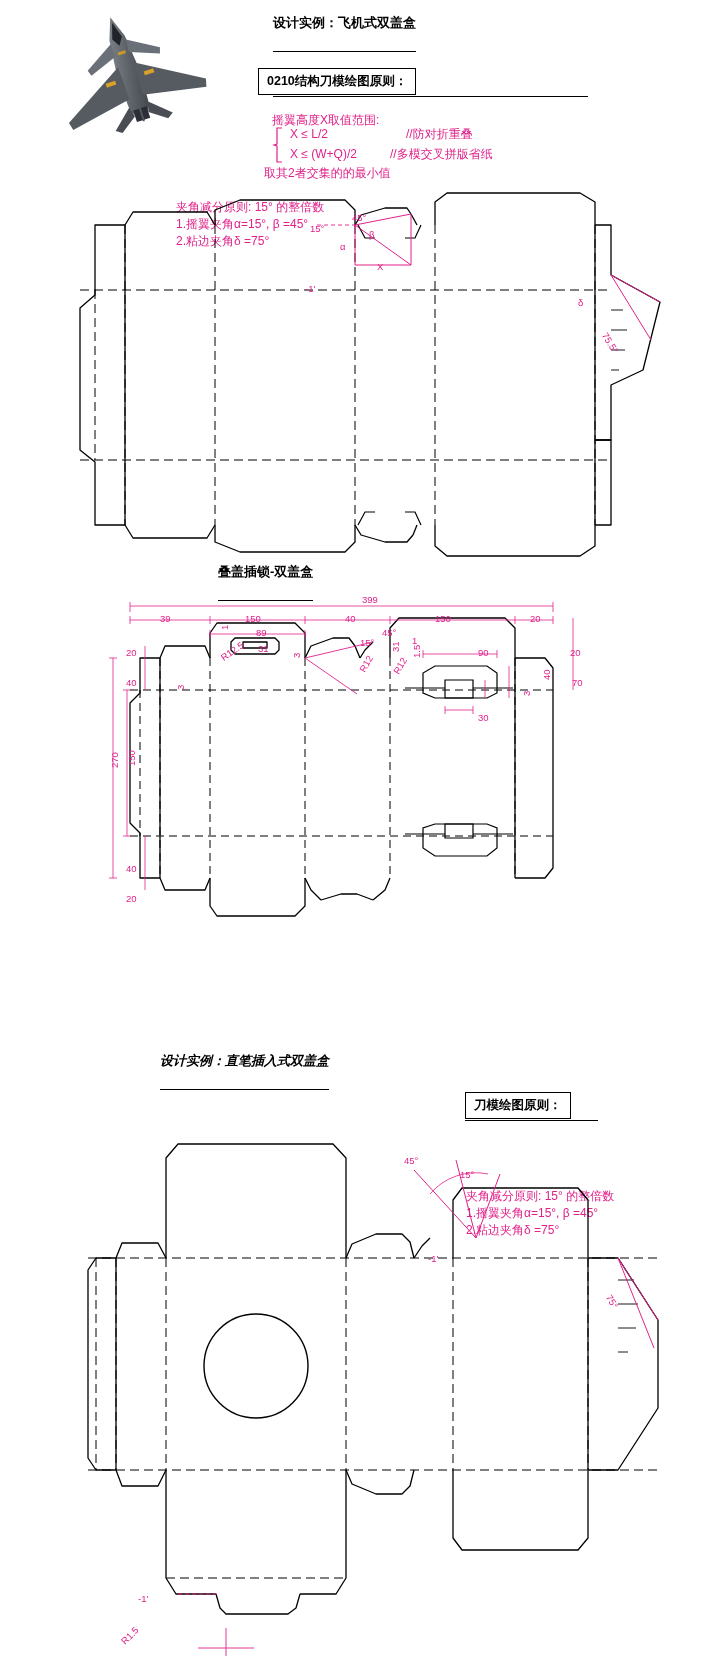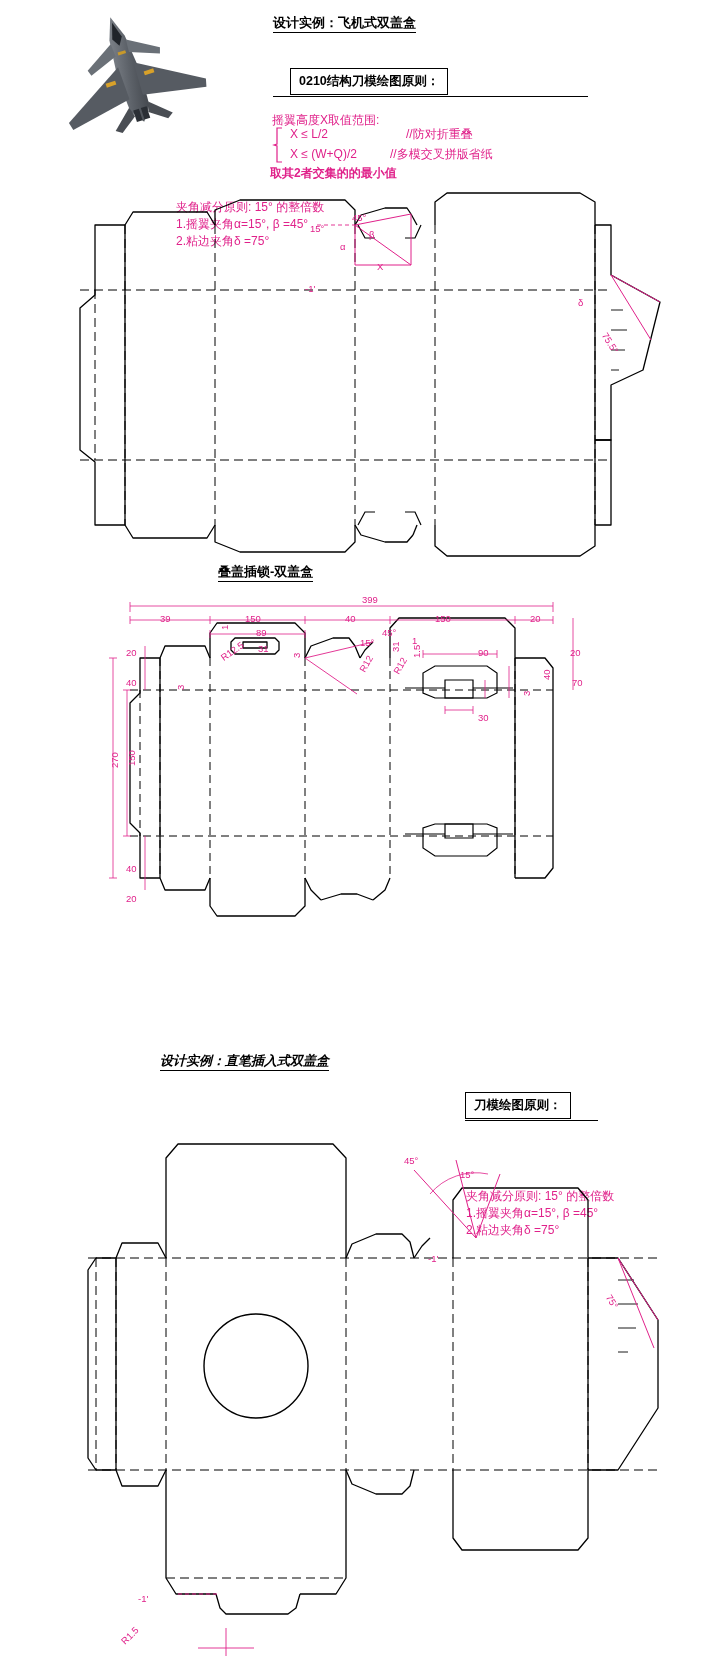--- a/index.html
+++ b/index.html
@@ -19,21 +19,21 @@
   .title-plain {
     position: absolute;
     font-size: 13px;
     font-weight: bold;
     color: #000;
     white-space: nowrap;
   }
   .title-plain .underline {
     display: block;
     border-bottom: 1.5px solid #000;
-    padding-bottom: 0;
+    padding-bottom: 19px;
   }
   .title-boxed {
     position: absolute;
     font-size: 12.5px;
     font-weight: bold;
     color: #000;
     border: 1.5px solid #000;
     padding: 4px 8px 4px 8px;
     white-space: nowrap;
     background: #fff;
@@ -96,34 +96,34 @@
         <rect x="115" y="70" width="10" height="4" fill="#d8a12a"></rect>
         <rect x="96" y="44" width="8" height="3" fill="#c8992a"></rect>
       </g>
     </svg>
   </div>
 
   <div class="title-plain" style="left:273px; top:14px;">
     <span class="underline">设计实例：飞机式双盖盒</span>
   </div>
 
-  <div class="title-boxed" style="left:290px; top:68px;">0210结构刀模绘图原则：</div>
+  <div class="title-boxed" style="left:258px; top:68px;">0210结构刀模绘图原则：</div>
   <div class="title-boxed-underline" style="left:273px; top:96px; width:315px;"></div>
 
   <div class="ann" style="left:272px; top:112px;">摇翼高度X取值范围:</div>
   <div class="svgwrap" style="left:272px; top:127px;">
     <svg width="14" height="36" viewBox="0 0 14 36">
       <path d="M10 1 L5 1 L5 17 L2 18 L5 19 L5 35 L10 35" fill="none" stroke="#e0218a" stroke-width="1.2"></path>
     </svg>
   </div>
   <div class="ann" style="left:290px; top:126px;">X ≤ L/2</div>
   <div class="ann" style="left:406px; top:126px;">//防对折重叠</div>
   <div class="ann" style="left:290px; top:146px;">X ≤ (W+Q)/2</div>
   <div class="ann" style="left:390px; top:146px;">//多模交叉拼版省纸</div>
-  <div class="ann" style="left:270px; top:165px;font-weight:bold;">取其2者交集的的最小值</div>
+  <div class="ann" style="left:264px; top:165px;">取其2者交集的的最小值</div>
 
   <div class="ann" style="left:176px; top:199px;">夹角减分原则: 15° 的整倍数</div>
   <div class="ann" style="left:176px; top:216px;">1.摇翼夹角α=15°, β =45°</div>
   <div class="ann" style="left:176px; top:233px;">2.粘边夹角δ =75°</div>
 
   <div class="svgwrap" style="left:55px; top:190px;">
     <svg width="620" height="380" viewBox="0 0 620 380">
       <g fill="none" stroke="#000" stroke-width="1.3" stroke-linejoin="round">
 
         <path d="M70 35 L40 35 L40 105 L25 118 L25 260 L40 272 L40 335 L70 335"></path>

